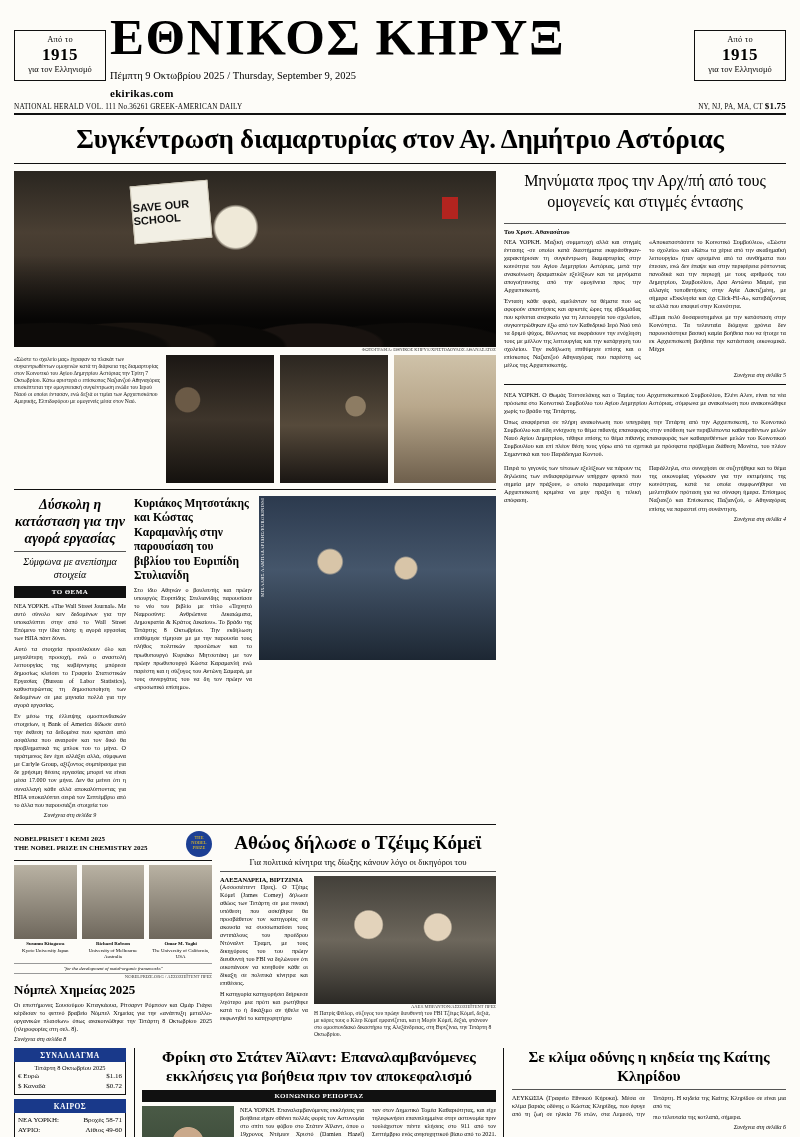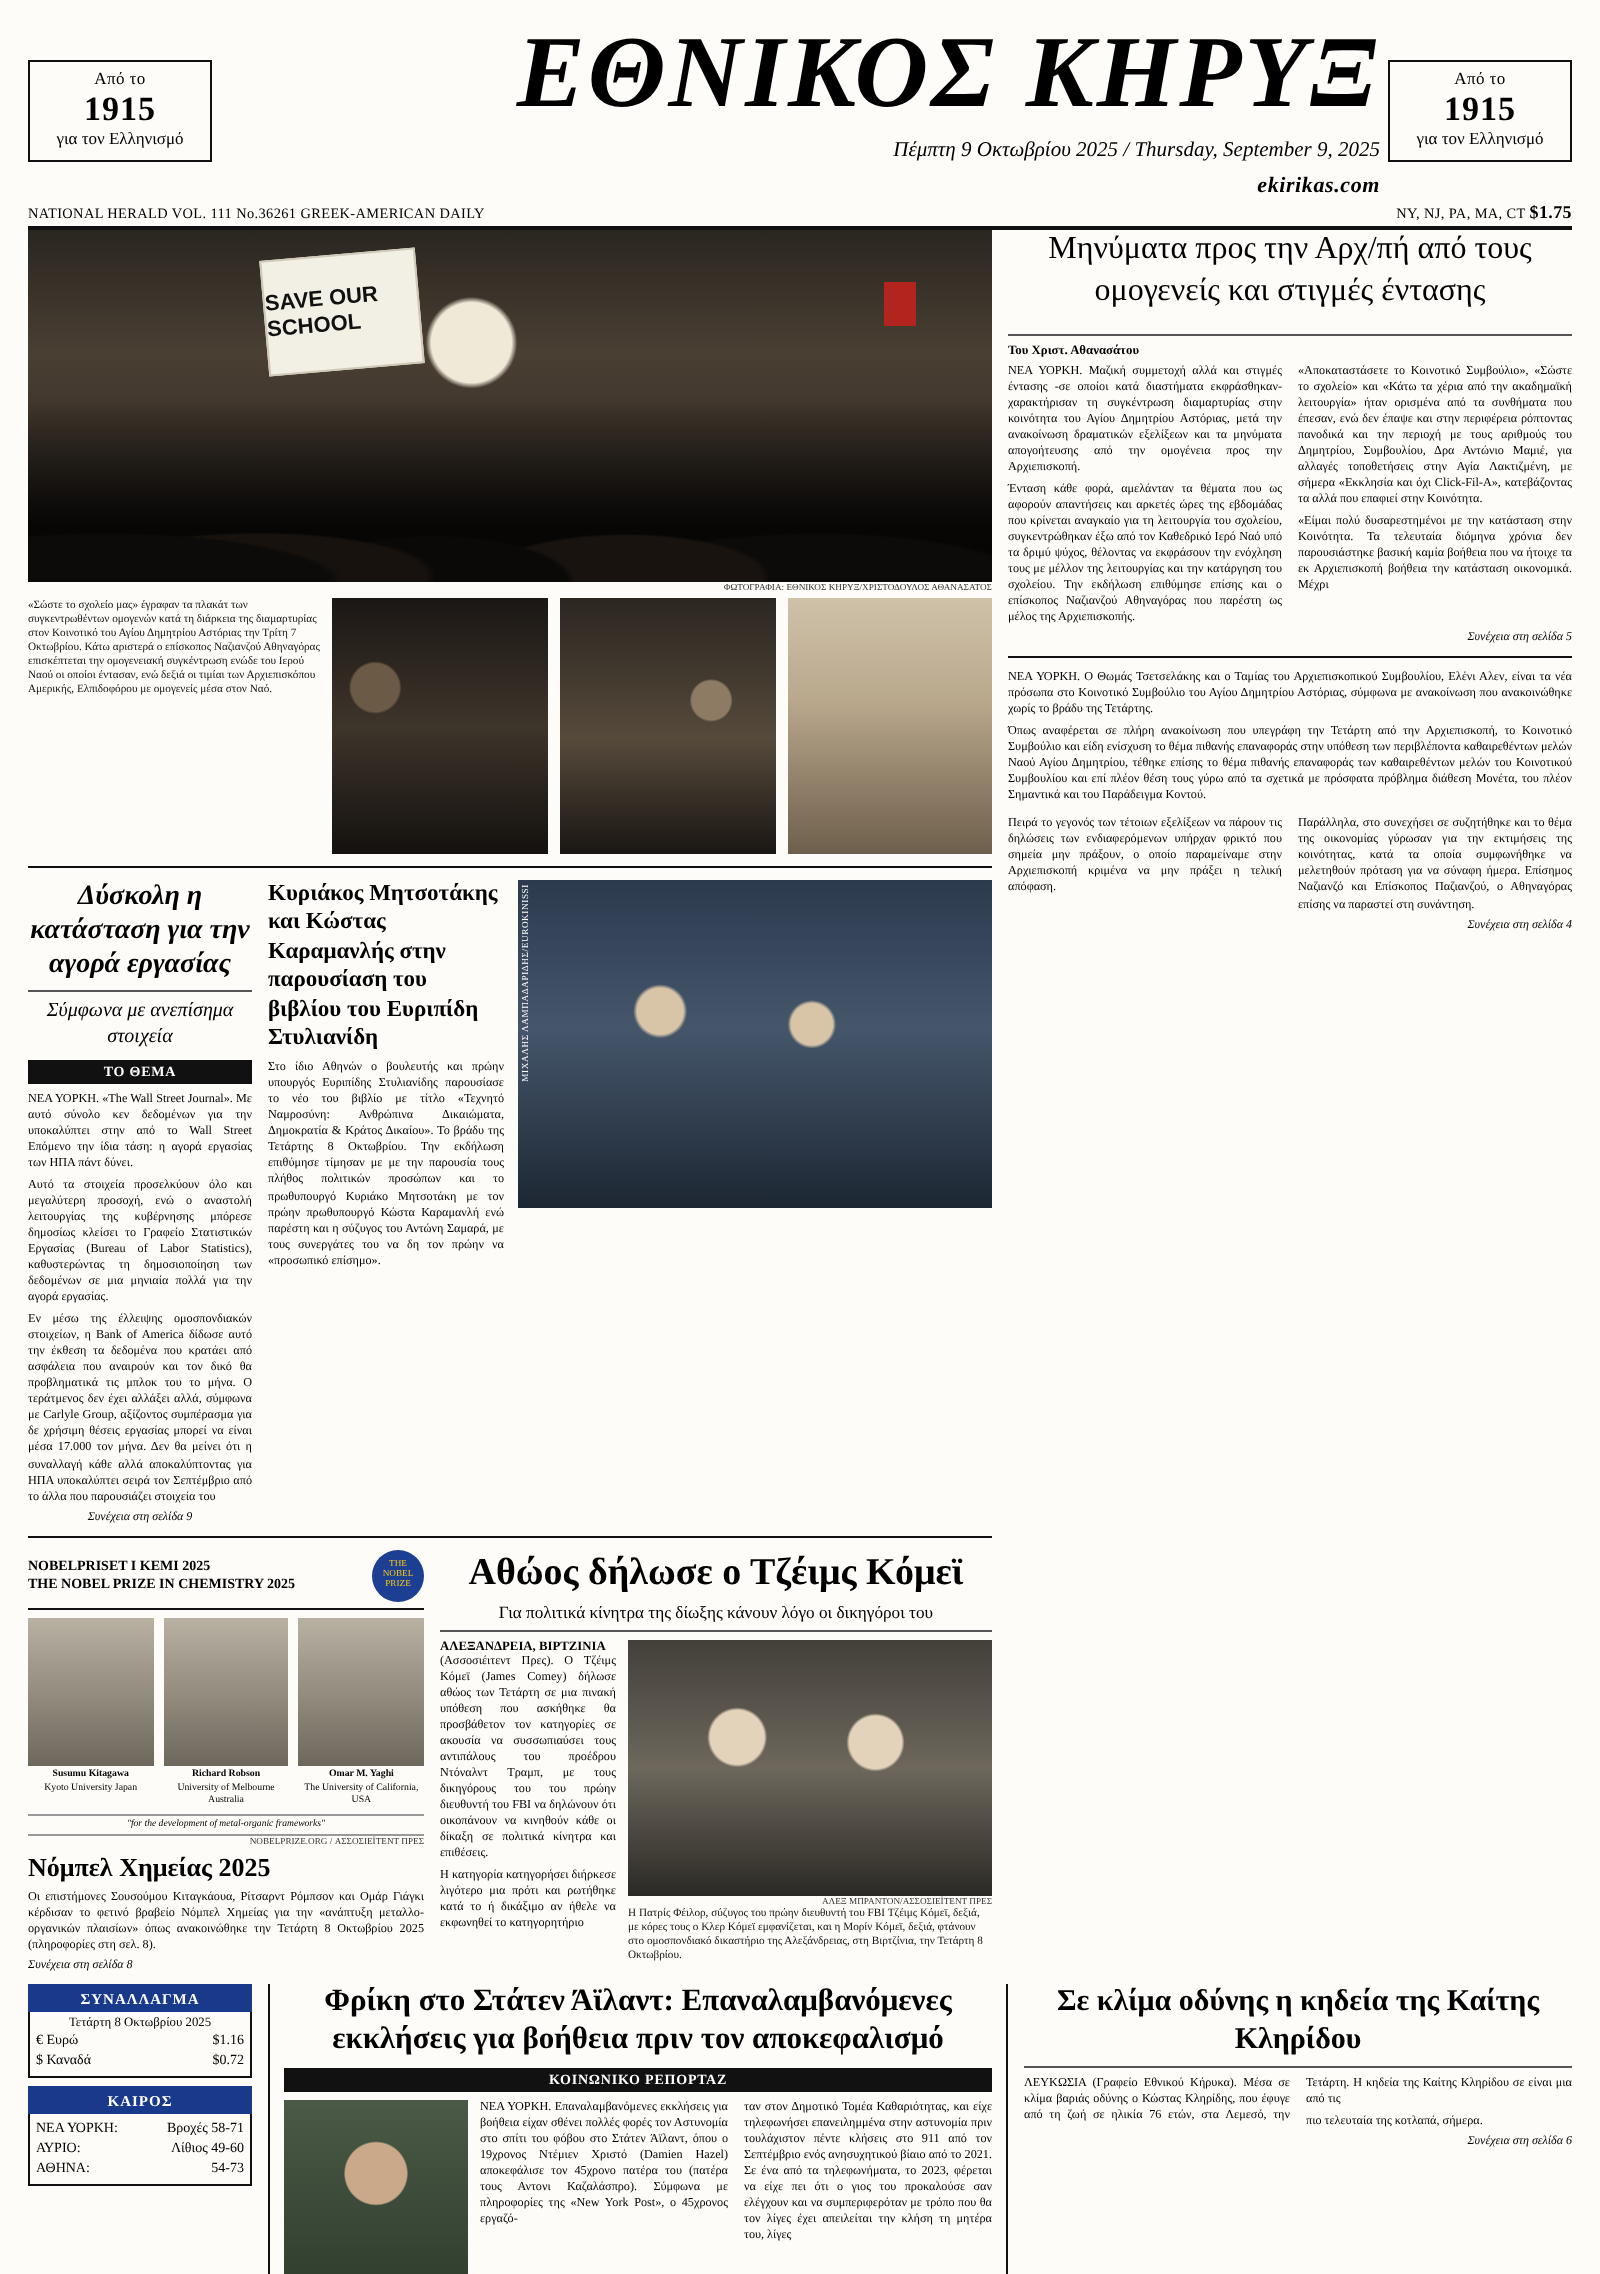--- a/index.html
+++ b/index.html
@@ -12,21 +12,21 @@
   }
   
   .masthead { display:flex; align-items:center; justify-content:space-between; padding-top:4px; }
   .corner-badge {
     width:92px; text-align:center; border:1px solid #111; padding:4px 2px 5px 2px;
     line-height:1.15; font-family:"Liberation Serif", serif;
   }
   .corner-badge .cb-small { font-size:8.5px; letter-spacing:.2px; }
   .corner-badge .cb-year { font-size:17px; font-weight:bold; letter-spacing:.5px; }
   .corner-badge .cb-sub { font-size:8.5px; }
-  .title-wrap { flex:1; text-align:right; padding:0 4px;font-style:italic; }
+  .title-wrap { flex:1; text-align:left; padding:0 4px; }
   .paper-title {
     font-size:51px; font-weight:bold; letter-spacing:1.5px; line-height:1;
     font-family:"Liberation Serif", serif;
   }
   .date-line { font-size:10.5px; margin-top:7px; }
   .web-line { font-size:11px; margin-top:6px; font-weight:bold; letter-spacing:.3px; }
   .rule-row {
     display:flex; justify-content:space-between; align-items:flex-end;
     font-size:7.2px; margin-top:2px; padding-bottom:2px;
     border-bottom:2px solid #111;
@@ -187,20 +187,21 @@
     </div>
   </div>
 
   <div class="rule-row">
     <div class="left">NATIONAL HERALD VOL. 111 No.36261   GREEK-AMERICAN DAILY</div>
     <div class="right">
       <span>NY, NJ, PA, MA, CT </span><b>$1.75</b>
     </div>
   </div>
 
+  <div class="lead-headline">Συγκέντρωση διαμαρτυρίας στον Αγ. Δημήτριο Αστόριας</div>
 
   <div class="main-grid">
 
     <div class="col-left">
 
       <div class="photo rally">
         <div class="sign">SAVE OUR SCHOOL</div>
         <div class="redsign"></div>
         <div class="crowd"></div>
       </div>

